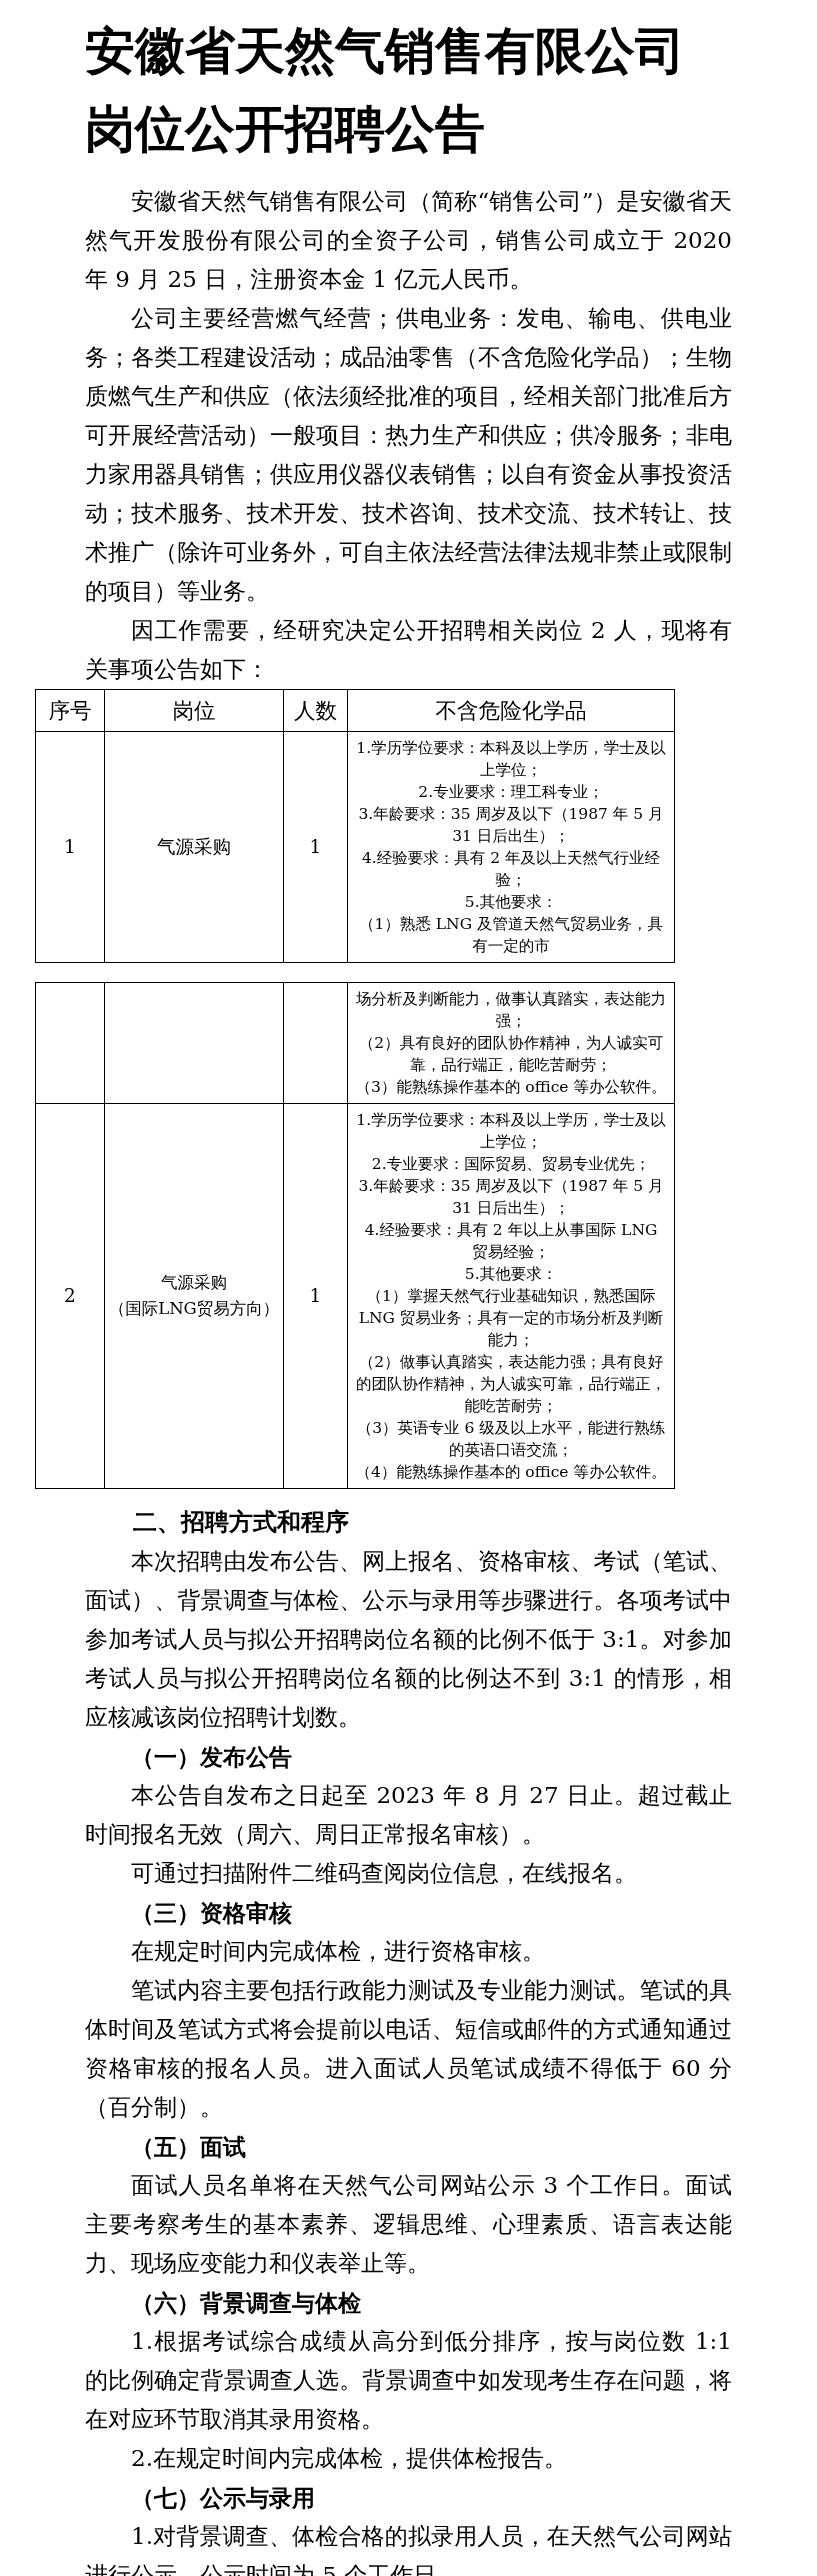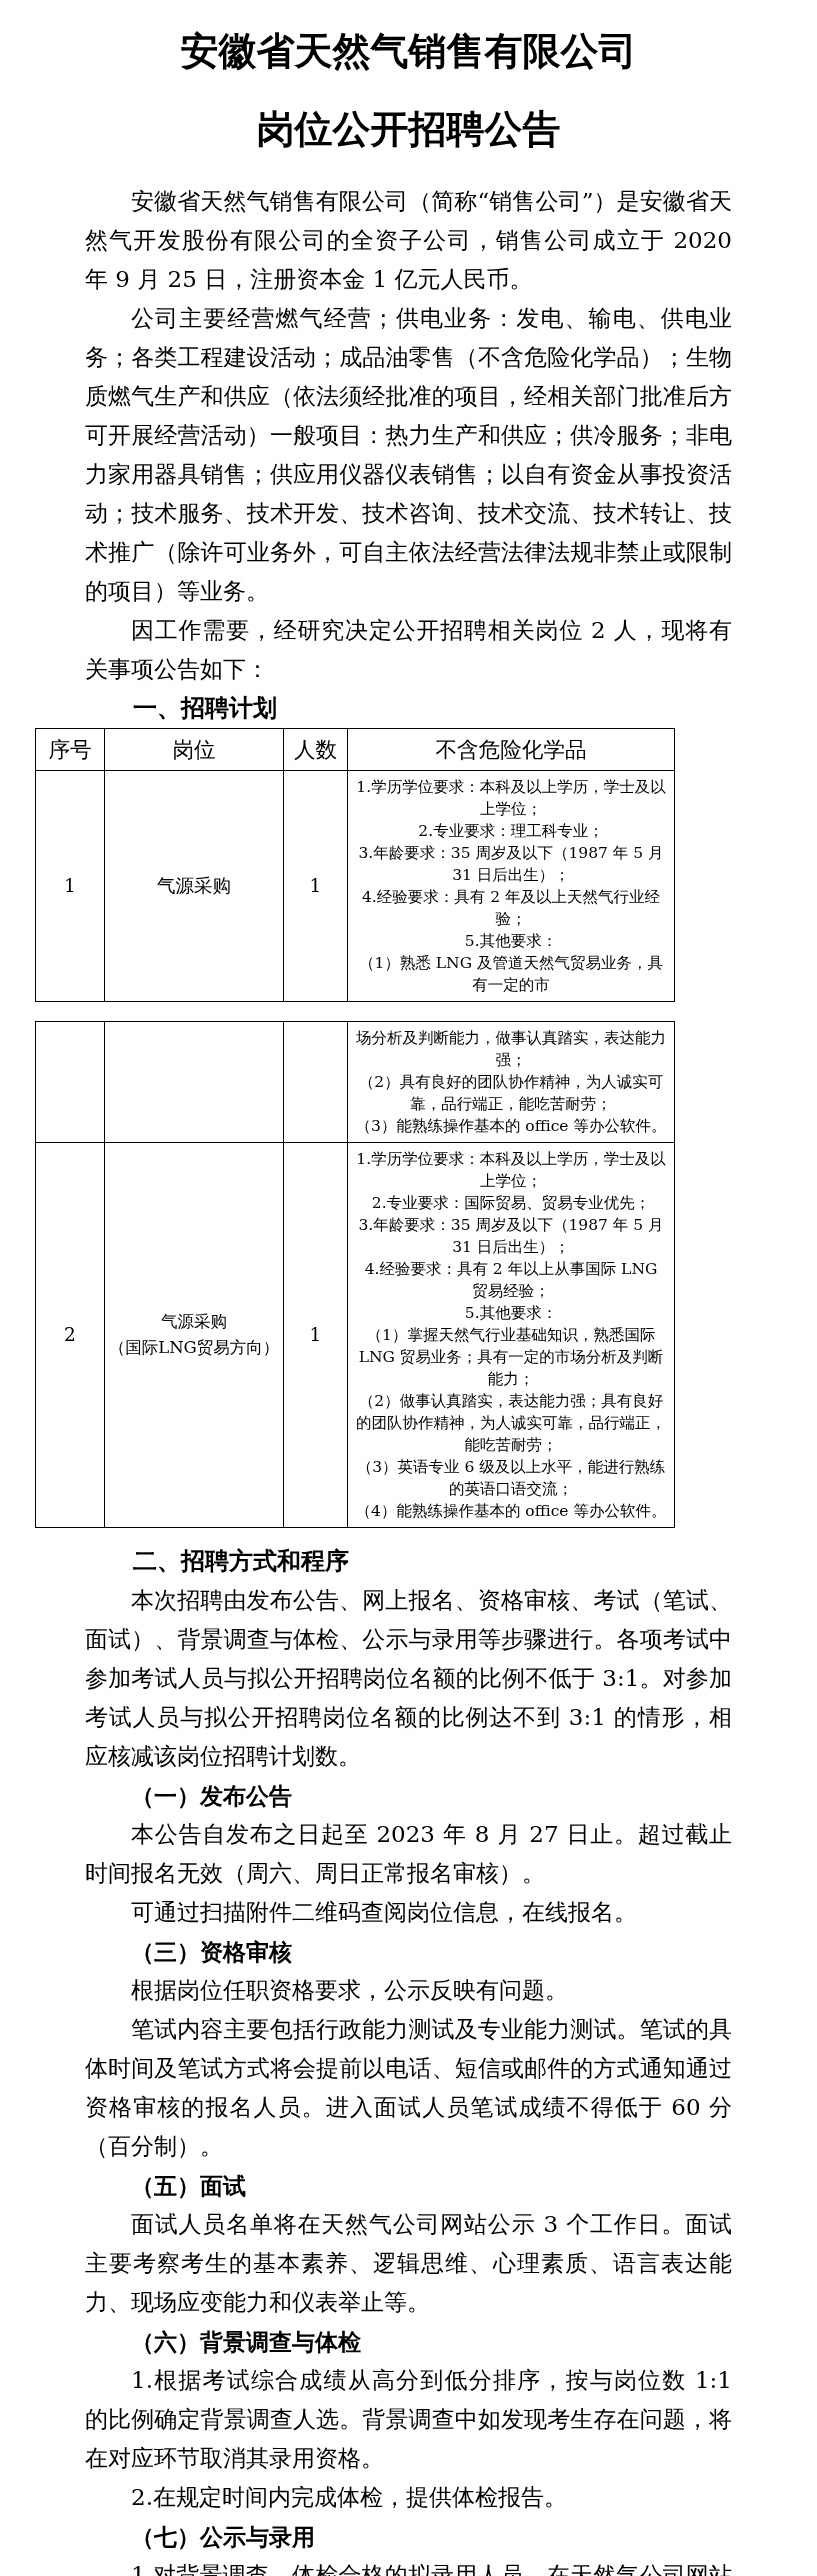--- a/index.html
+++ b/index.html
@@ -2,21 +2,21 @@
 <html style="font-size:8.2px"><head>
 <meta charset="utf-8">
 <style>
   html,body{margin:0;padding:0;background:#888;}
   .page{
     width:818px;height:3350px;overflow:hidden;background:#ffffff;color:#000000;
     box-sizing:border-box;padding:8.2px 86px 0 85px;position:relative;
     font-family:"DejaVu Serif","Liberation Serif",serif;
     font-size:23px;line-height:39px;
   }
-  .title{margin:4.1px 0 13.4px;text-align:center;font-weight:700;font-size:38px;line-height:78px;}
+  .title{margin:4.1px 0 13.4px;font-weight:700;font-size:50px;line-height:78px;}
   .title span{display:block;}
   .body-para{margin:0;text-align:justify;text-indent:2em;}
   .sec-heading{
     margin:0;text-indent:2em;font-weight:700;font-size:24px;line-height:39px;
     font-family:"DejaVu Sans","Liberation Sans",sans-serif;
   }
   .sub-heading{margin:0;text-indent:2em;font-size:23px;line-height:39px;font-weight:700;}
   .plan-table{border-collapse:collapse;table-layout:fixed;width:640px;margin-left:-50px;}
   .plan-table th,.plan-table td{border:1.5px solid #000;box-sizing:border-box;}
   .plan-table th{font-weight:400;font-size:21.6px;height:36px;text-align:center;vertical-align:middle;}
@@ -37,21 +37,20 @@
 
   <h1 class="title">
     <span>安徽省天然气销售有限公司</span>
     <span>岗位公开招聘公告</span>
   </h1>
 
   <p class="body-para">安徽省天然气销售有限公司（简称“销售公司”）是安徽省天然气开发股份有限公司的全资子公司，销售公司成立于 2020 年 9 月 25 日，注册资本金 1 亿元人民币。</p>
   <p class="body-para">公司主要经营燃气经营；供电业务：发电、输电、供电业务；各类工程建设活动；成品油零售（不含危险化学品）；生物质燃气生产和供应（依法须经批准的项目，经相关部门批准后方可开展经营活动）一般项目：热力生产和供应；供冷服务；非电力家用器具销售；供应用仪器仪表销售；以自有资金从事投资活动；技术服务、技术开发、技术咨询、技术交流、技术转让、技术推广（除许可业务外，可自主依法经营法律法规非禁止或限制的项目）等业务。</p>
   <p class="body-para">因工作需要，经研究决定公开招聘相关岗位 2 人，现将有关事项公告如下：</p>
 
-  <h2 class="sec-heading">一、招聘计划</h2>
 
   <table class="plan-table">
     <colgroup>
         <col style="width:69px">
         <col style="width:179px">
         <col style="width:64px">
         <col>
       </colgroup>
     <thead>
       <tr>
@@ -114,21 +113,21 @@
 
   <h2 class="sec-heading after-table">二、招聘方式和程序</h2>
   <p class="body-para">本次招聘由发布公告、网上报名、资格审核、考试（笔试、面试）、背景调查与体检、公示与录用等步骤进行。各项考试中参加考试人员与拟公开招聘岗位名额的比例不低于 3:1。对参加考试人员与拟公开招聘岗位名额的比例达不到 3:1 的情形，相应核减该岗位招聘计划数。</p>
 
   <h3 class="sub-heading">（一）发布公告</h3>
   <p class="body-para">本公告自发布之日起至 2023 年 8 月 27 日止。超过截止时间报名无效（周六、周日正常报名审核）。</p>
 
   <p class="body-para">可通过扫描附件二维码查阅岗位信息，在线报名。</p>
 
   <h3 class="sub-heading">（三）资格审核</h3>
-  <p class="body-para">根据岗位任职资格要求，公示反映有问题。</p>
+  <p class="body-para">在规定时间内完成体检，进行资格审核。</p>
 
   <p class="body-para">笔试内容主要包括行政能力测试及专业能力测试。笔试的具体时间及笔试方式将会提前以电话、短信或邮件的方式通知通过资格审核的报名人员。进入面试人员笔试成绩不得低于 60 分（百分制）。</p>
 
   <h3 class="sub-heading">（五）面试</h3>
   <p class="body-para">面试人员名单将在天然气公司网站公示 3 个工作日。面试主要考察考生的基本素养、逻辑思维、心理素质、语言表达能力、现场应变能力和仪表举止等。</p>
 
   <h3 class="sub-heading">（六）背景调查与体检</h3>
   <p class="body-para">1.根据考试综合成绩从高分到低分排序，按与岗位数 1:1 的比例确定背景调查人选。背景调查中如发现考生存在问题，将在对应环节取消其录用资格。</p>
   <p class="body-para">2.在规定时间内完成体检，提供体检报告。</p>
 

